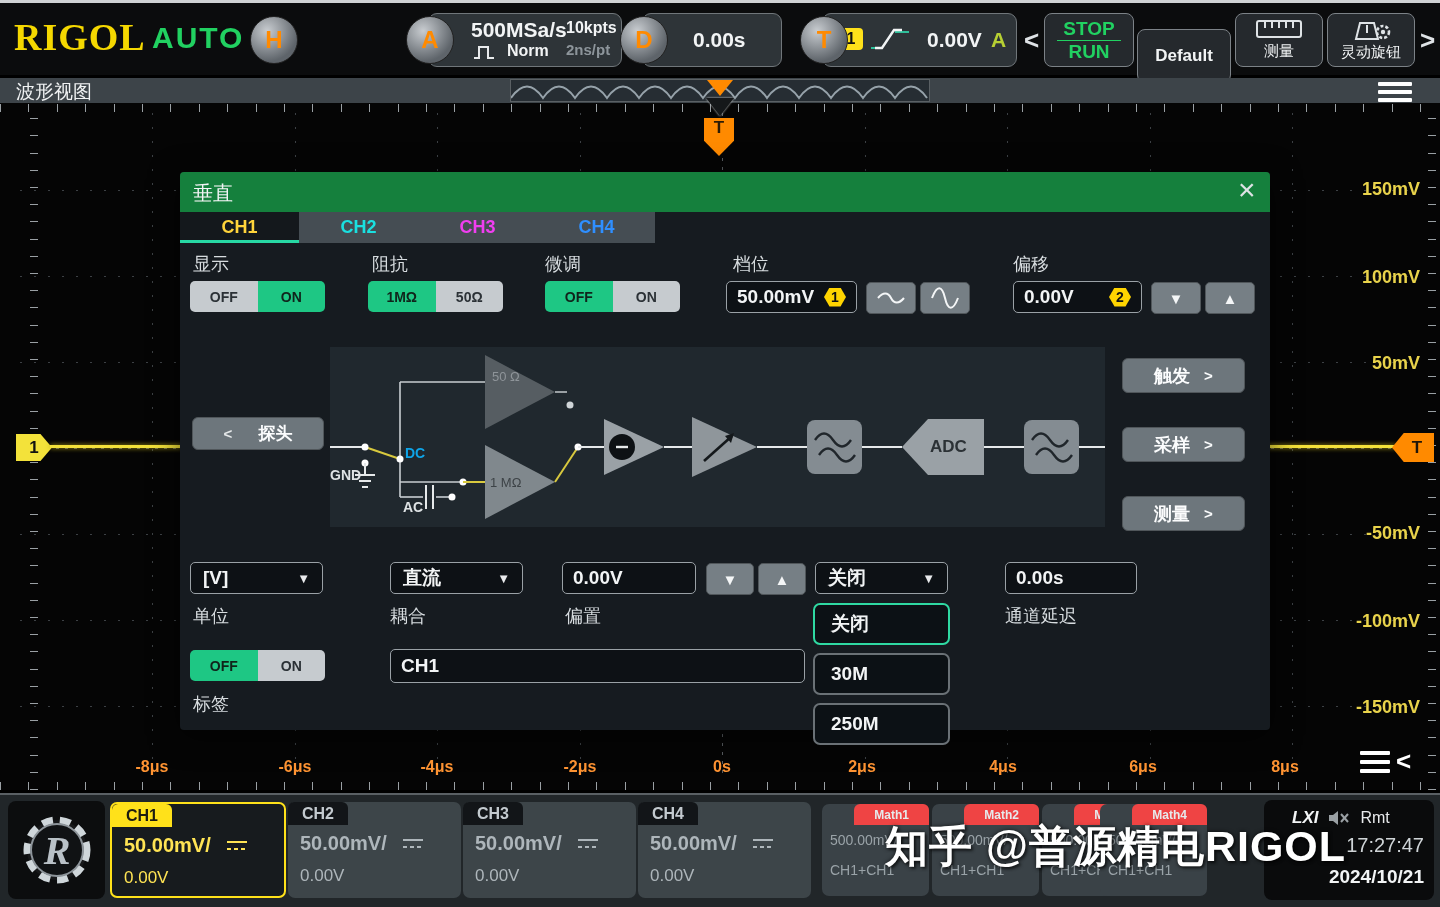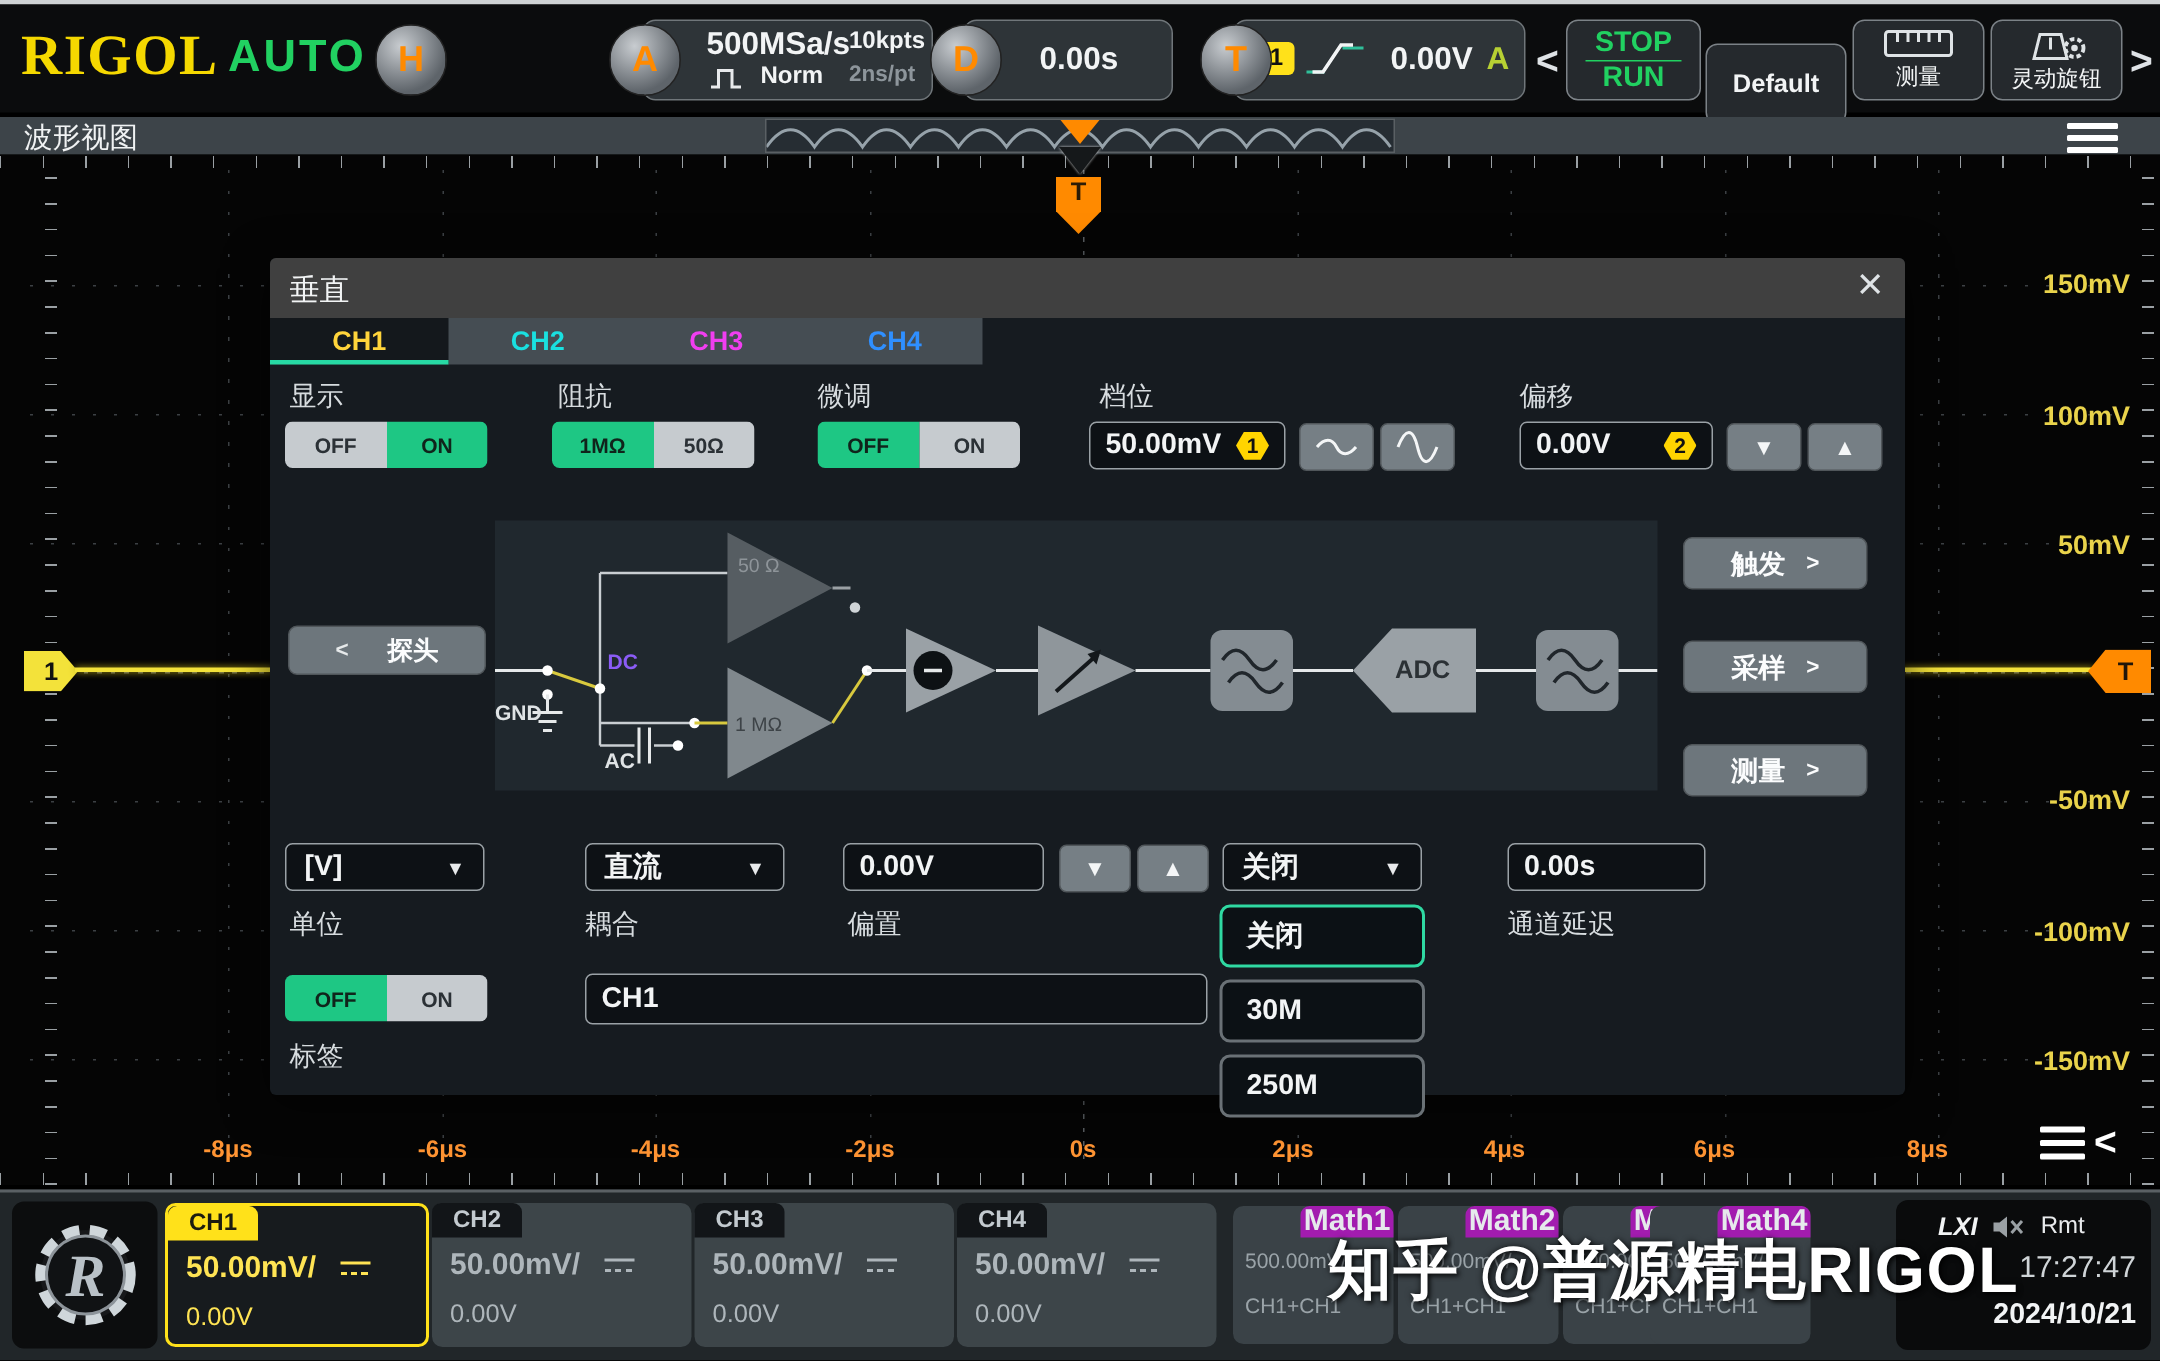--- a/index.html
+++ b/index.html
@@ -46,21 +46,21 @@
           clip-path:polygon(0 0,68% 0,100% 50%,68% 100%,0 100%);}
   .tmarkR{position:absolute;width:42px;height:29px;background:#ff8a00;color:#20160a;font-weight:bold;font-size:17px;
           display:flex;align-items:center;justify-content:center;padding-left:8px;box-sizing:border-box;
           clip-path:polygon(100% 0,28% 0,0 50%,28% 100%,100% 100%);}
   .tflag{position:absolute;width:30px;height:38px;background:#ff8a00;color:#2b1c06;font-weight:bold;font-size:17px;
          display:flex;align-items:flex-start;justify-content:center;
          clip-path:polygon(0 0,100% 0,100% 60%,50% 100%,0 60%);}
   
   .dialog{left:180px;top:172px;width:1090px;height:558px;background:#161b20;border-radius:4px;
           box-shadow:0 6px 30px rgba(0,0,0,.6);}
-  .dhead{position:absolute;left:0;top:0;width:1090px;height:40px;background:#404040;border-radius:4px 4px 0 0;}
+  .dhead{position:absolute;left:0;top:0;width:1090px;height:40px;background:#15803d;border-radius:4px 4px 0 0;}
   .dtitle{font-size:20px;color:#f2f4f5;}
   .dclose{font-size:30px;color:#dfe3e6;line-height:26px;}
   .tabstrip{position:absolute;left:0;top:40px;width:475px;height:31px;background:#454d53;}
   .tab{position:absolute;top:0;height:31px;width:119px;text-align:center;line-height:31px;font-size:18px;font-weight:bold;}
   .tab.active{background:#14181c;border-bottom:3px solid #27d9a4;box-sizing:border-box;}
   .lab{font-size:18px;color:#d7dcdf;}
   .toggle{position:absolute;display:flex;width:135px;height:31px;border-radius:5px;overflow:hidden;font-weight:bold;font-size:14px;}
   .tg{flex:1;display:flex;align-items:center;justify-content:center;color:#17201c;}
   .tg.on{background:#1ec784;color:#10241b;}
   .tg.off{background:#c6cbcf;color:#2b3136;}
@@ -85,22 +85,22 @@
   .botbar{left:0;top:793px;width:1440px;height:114px;background:#212629;border-top:2px solid #5a6064;}
   .card{position:absolute;top:7px;height:96px;border-radius:7px;background:#3d4549;}
   .card .tabname{position:absolute;top:0;height:23px;padding:0 14px;background:#121518;color:#c3cacf;
                  font-size:16px;font-weight:bold;display:flex;align-items:center;border-radius:6px 6px 0 0;}
   .card .l1{position:absolute;left:12px;top:30px;font-size:20px;font-weight:bold;color:#aeb6bb;display:flex;align-items:center;gap:16px;}
   .card .l2{position:absolute;left:12px;top:64px;font-size:17px;color:#aeb6bb;}
   .card.ch1{background:#171b1e;border:2px solid #ffe11a;box-sizing:border-box;}
   .card.ch1 .tabname{background:#ffe11a;color:#1c1c10;}
   .card.ch1 .l1,.card.ch1 .l2{color:#ffe454;}
   .mcard{position:absolute;top:9px;height:92px;width:107px;border-radius:7px;background:#3a4247;}
-  .mcard .tabname{position:absolute;top:0;right:0;height:21px;padding:0 2px;background:#a21caf;color:#e6eaec;
-                  font-size:20px;font-weight:bold;display:flex;align-items:center;border-radius:6px 6px 0 0;}
+  .mcard .tabname{position:absolute;top:0;right:0;height:21px;padding:0 20px;background:#ef4444;color:#e6eaec;
+                  font-size:12px;font-weight:bold;display:flex;align-items:center;border-radius:6px 6px 0 0;}
   .mcard .l1{position:absolute;left:8px;top:28px;font-size:14px;color:#9aa3a8;}
   .mcard .l2{position:absolute;left:8px;top:58px;font-size:14px;color:#9aa3a8;}
   .infobox{position:absolute;left:1264px;top:5px;width:170px;height:100px;background:#0a0b0c;border-radius:8px;}
   .dcicon{display:inline-block;width:20px;position:relative;height:12px;}
   .dcicon .t{position:absolute;left:0;top:1px;width:20px;height:2.5px;background:currentColor;}
   .dcicon .b{position:absolute;left:0;top:8px;width:20px;height:2.5px;
              background-image:repeating-linear-gradient(90deg,currentColor 0 4px,transparent 4px 7px);}
   .wm{position:absolute;left:885px;top:818px;z-index:60;font-size:43px;font-weight:bold;color:#fff;
       text-shadow:0 0 4px rgba(0,0,0,.7),2px 2px 3px rgba(0,0,0,.55);white-space:nowrap;letter-spacing:1px;}
   .menuicon{position:absolute;display:flex;align-items:center;gap:6px;color:#fff;}
@@ -356,21 +356,21 @@
         <path d="M489,108 q9,-13 18,0 q9,13 18,0" fill="none" stroke="#20262b" stroke-width="2.4"></path>
         <line x1="532" y1="100" x2="572" y2="100" stroke="#e6e9ea" stroke-width="2"></line>
         <polygon points="572,100 598,72 654,72 654,128 598,128" fill="#9aa1a6"></polygon>
         <line x1="654" y1="100" x2="694" y2="100" stroke="#e6e9ea" stroke-width="2"></line>
         <rect x="694" y="73" width="55" height="54" rx="8" fill="#848c92"></rect>
         <path d="M702,93 q9,-13 18,0 q9,13 18,0" fill="none" stroke="#20262b" stroke-width="2.4"></path>
         <path d="M706,108 q9,-13 18,0 q9,13 18,0" fill="none" stroke="#20262b" stroke-width="2.4"></path>
         <line x1="749" y1="100" x2="775" y2="100" stroke="#e6e9ea" stroke-width="2"></line>
       </svg>
       <div class="abs" style="left:0px;top:120px;font-size:14px;font-weight:bold;color:#dfe3e5;">GND</div>
-      <div class="abs" style="left:75px;top:86px;font-size:14px;font-weight:bold;color:#8b5cf6;">DC</div>
+      <div class="abs" style="left:75px;top:98px;font-size:14px;font-weight:bold;color:#0ea5e9;">DC</div>
       <div class="abs" style="left:73px;top:152px;font-size:14px;font-weight:bold;color:#dfe3e5;">AC</div>
       <div class="abs" style="left:162px;top:22px;font-size:13px;color:#8e9499;">50 Ω</div>
       <div class="abs" style="left:160px;top:128px;font-size:13px;color:#3d4347;">1 MΩ</div>
       <div class="abs" style="left:600px;top:90px;font-size:17px;font-weight:bold;color:#2b3135;">ADC</div>
     </div>
 
     <div class="probe">
       <span style="font-size:15px;color:#e6e9ea;">&lt;</span>
       <span>探头</span>
     </div>

